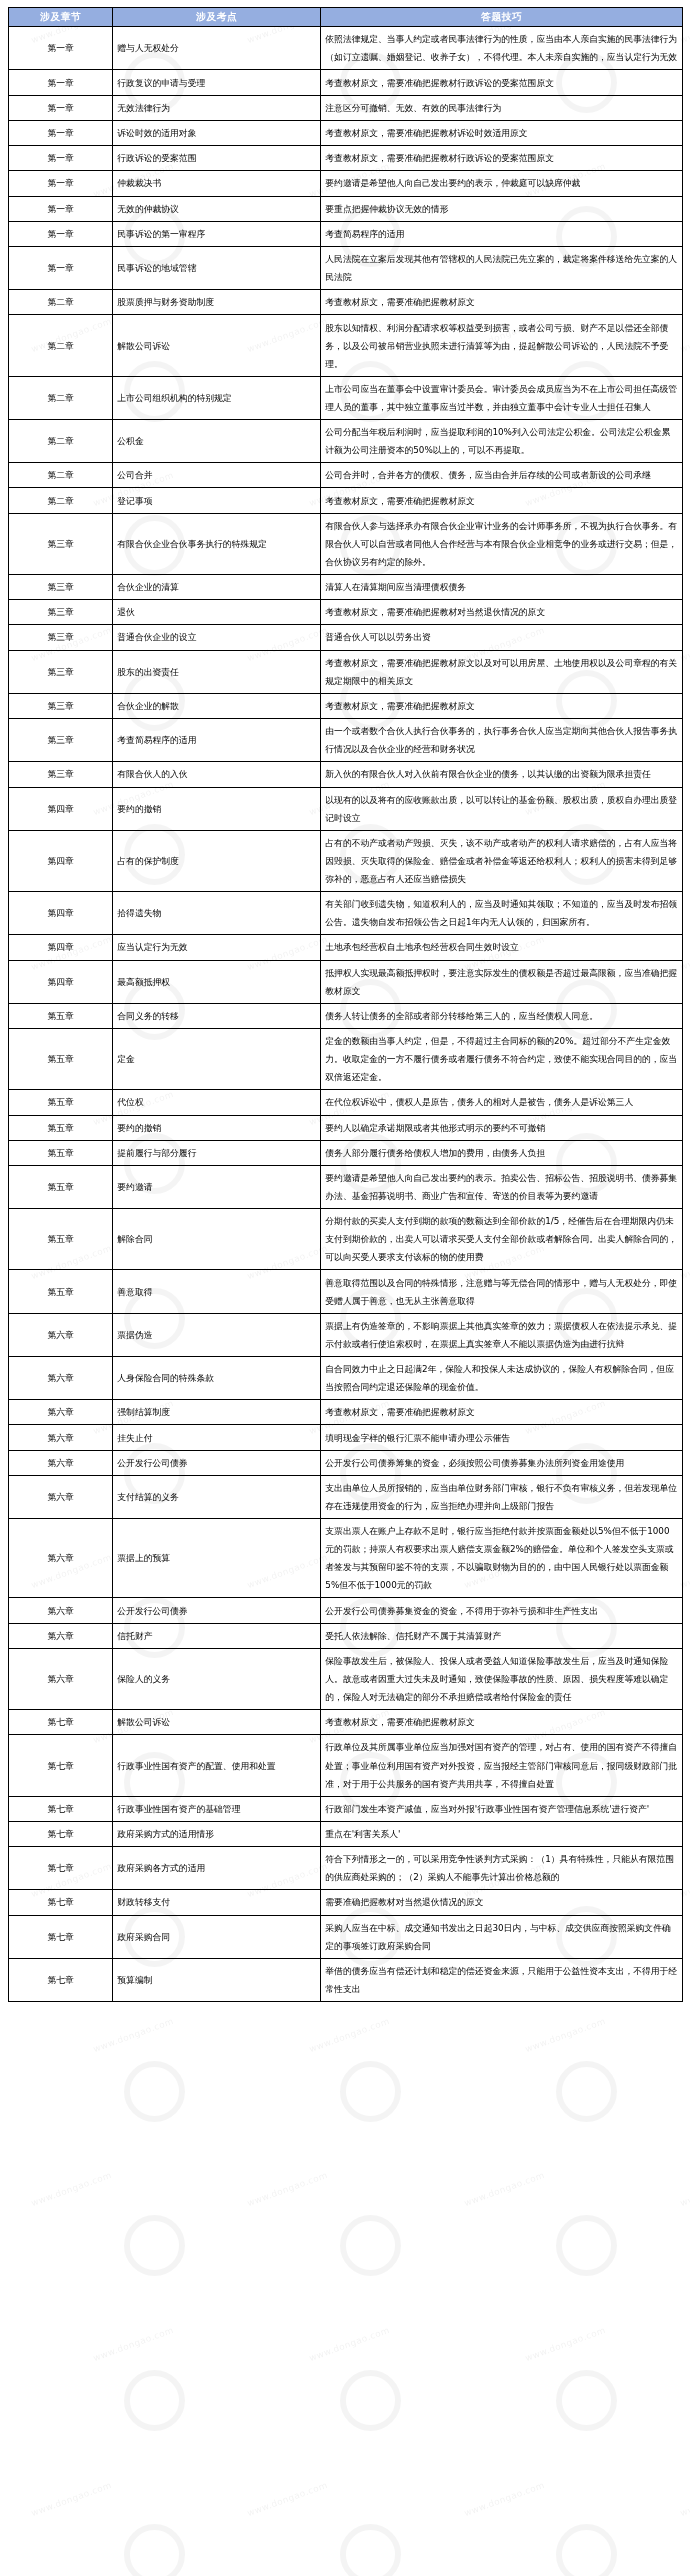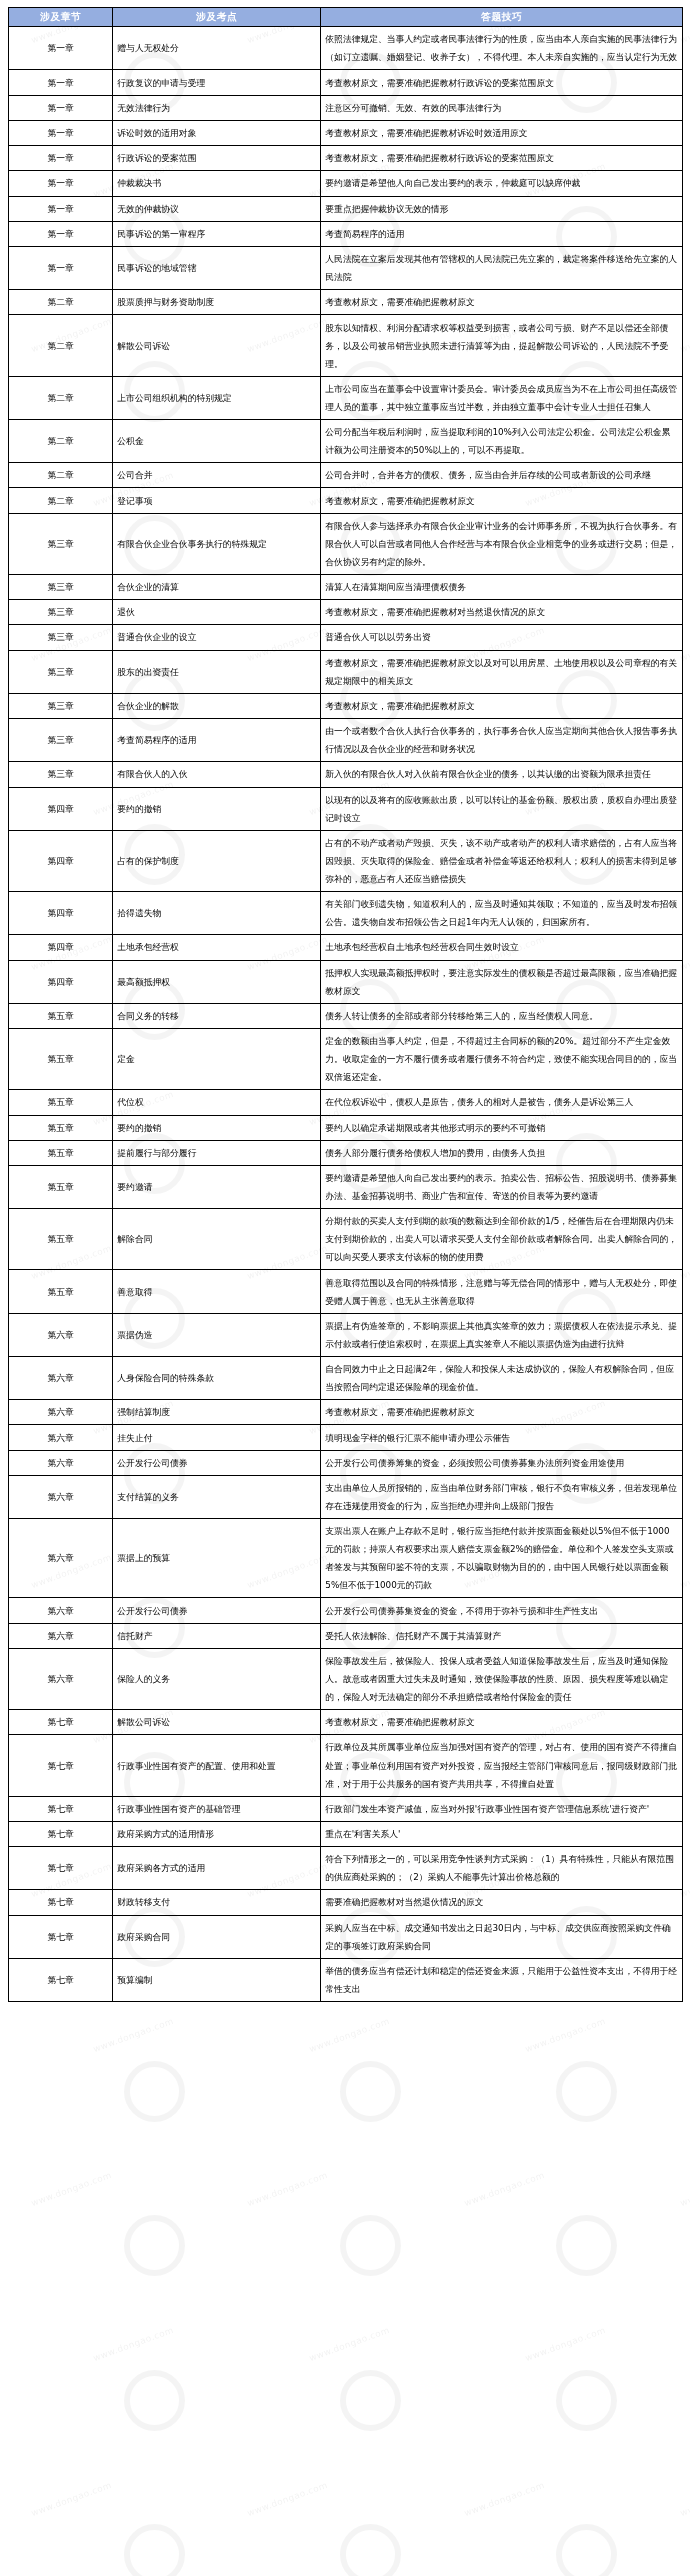--- a/index.html
+++ b/index.html
@@ -349,21 +349,21 @@
           <td class="col-point">占有的保护制度</td>
           <td class="col-tip">占有的不动产或者动产毁损、灭失，该不动产或者动产的权利人请求赔偿的，占有人应当将因毁损、灭失取得的保险金、赔偿金或者补偿金等返还给权利人；权利人的损害未得到足够弥补的，恶意占有人还应当赔偿损失</td>
         </tr>
         <tr>
           <td class="col-chapter">第四章</td>
           <td class="col-point">拾得遗失物</td>
           <td class="col-tip">有关部门收到遗失物，知道权利人的，应当及时通知其领取；不知道的，应当及时发布招领公告。遗失物自发布招领公告之日起1年内无人认领的，归国家所有。</td>
         </tr>
         <tr>
           <td class="col-chapter">第四章</td>
-          <td class="col-point">土地承包经营权</td>
+          <td class="col-point">应当认定行为无效</td>
           <td class="col-tip">土地承包经营权自土地承包经营权合同生效时设立</td>
         </tr>
         <tr>
           <td class="col-chapter">第四章</td>
           <td class="col-point">最高额抵押权</td>
           <td class="col-tip">抵押权人实现最高额抵押权时，要注意实际发生的债权额是否超过最高限额，应当准确把握教材原文</td>
         </tr>
         <tr>
           <td class="col-chapter">第五章</td>
           <td class="col-point">合同义务的转移</td>

